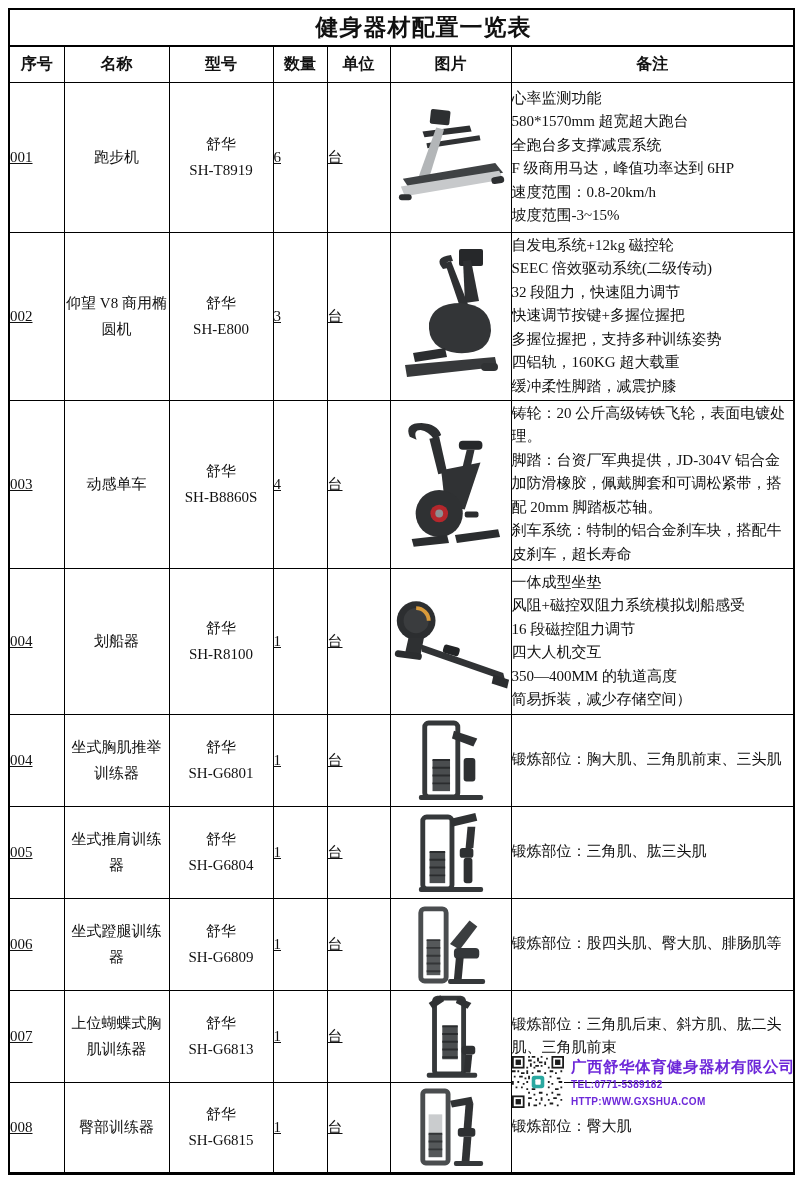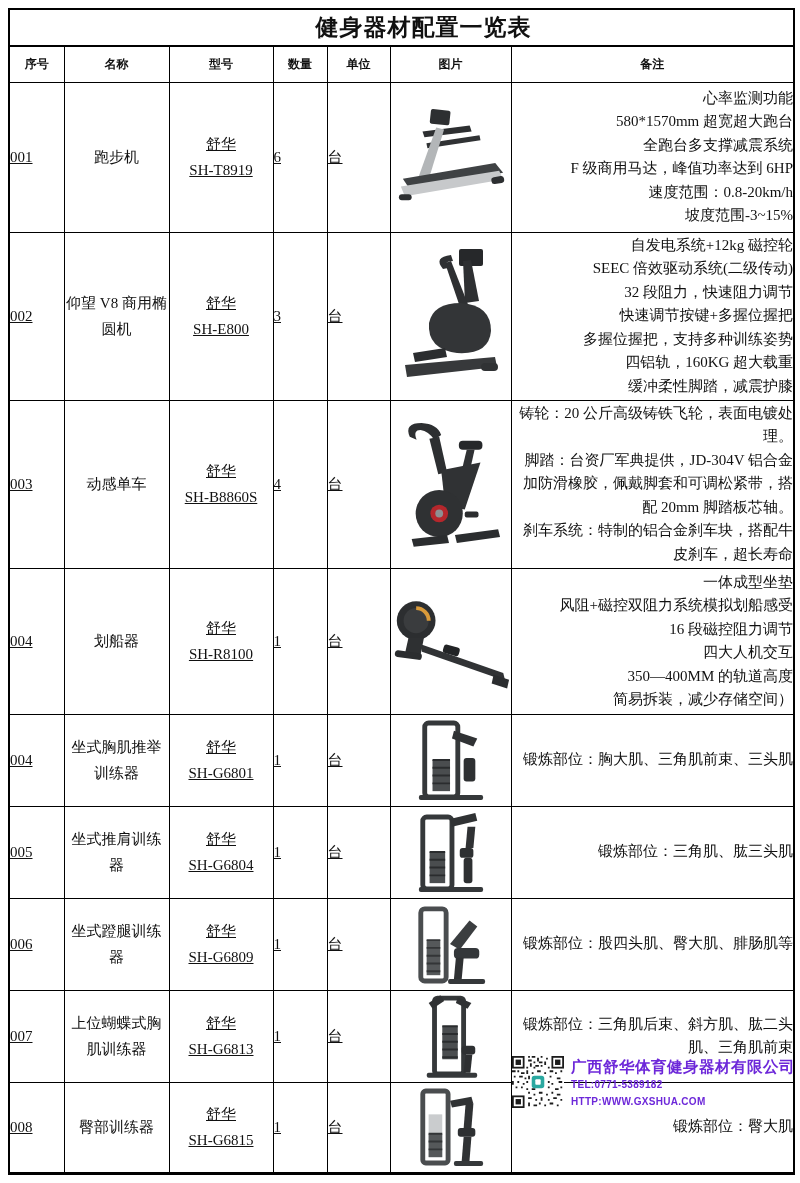--- a/index.html
+++ b/index.html
@@ -30,36 +30,36 @@
     font-size: 23px;
     letter-spacing: 1px;
     border-bottom-width: 2px;
     padding-left: 44px;
   }
   tr.head-row td {
     height: 36px;
     text-align: center;
     font-family: Liberation Sans, sans-serif;
     font-weight: bold;
-    font-size: 12px;
+    font-size: 16px;
   }
 
   .r1 td { height: 150px; }
   .r2 td { height: 168px; }
   .r3 td { height: 168px; }
   .r4 td { height: 146px; }
   .r5 td, .r6 td, .r7 td, .r8 td { height: 92px; }
   .r9 td { height: 91px; }
 
   td.cno, td.cqty, td.cunit { font-size: 15px; text-decoration: underline; }
   td.cname { text-align: center; font-size: 15px; padding: 0 10px; line-height: 26px; }
-  td.cmodel { text-align: center; font-size: 15px; line-height: 26px; text-decoration: underline; }
+  td.cmodel { text-align: center; font-size: 15px; line-height: 26px; }
   td.cimg { text-align: center; }
   td.cimg svg { display: inline-block; vertical-align: middle; }
-  td.cremark { text-align: right; padding: 2px 8px; font-size: 15px; line-height: 23.5px; }
+  td.cremark { text-align: left; padding: 2px 8px; font-size: 15px; line-height: 23.5px; }
   .rl { min-height: 23px; }
 
   .watermark {
     position: absolute; left: 512px; top: 1056px;
     width: 282px; display: flex; align-items: flex-start; gap: 7px;
     font-family: "Liberation Sans", "DejaVu Sans", sans-serif;
   }
   .qr { width: 52px; height: 52px; flex: 0 0 52px; }
   .wm-text { padding-top: 1px; color: #6d28d9; }
   .wm-company { font-size: 15.5px; font-weight: bold; letter-spacing: 0.5px; line-height: 19px; white-space: nowrap; }

